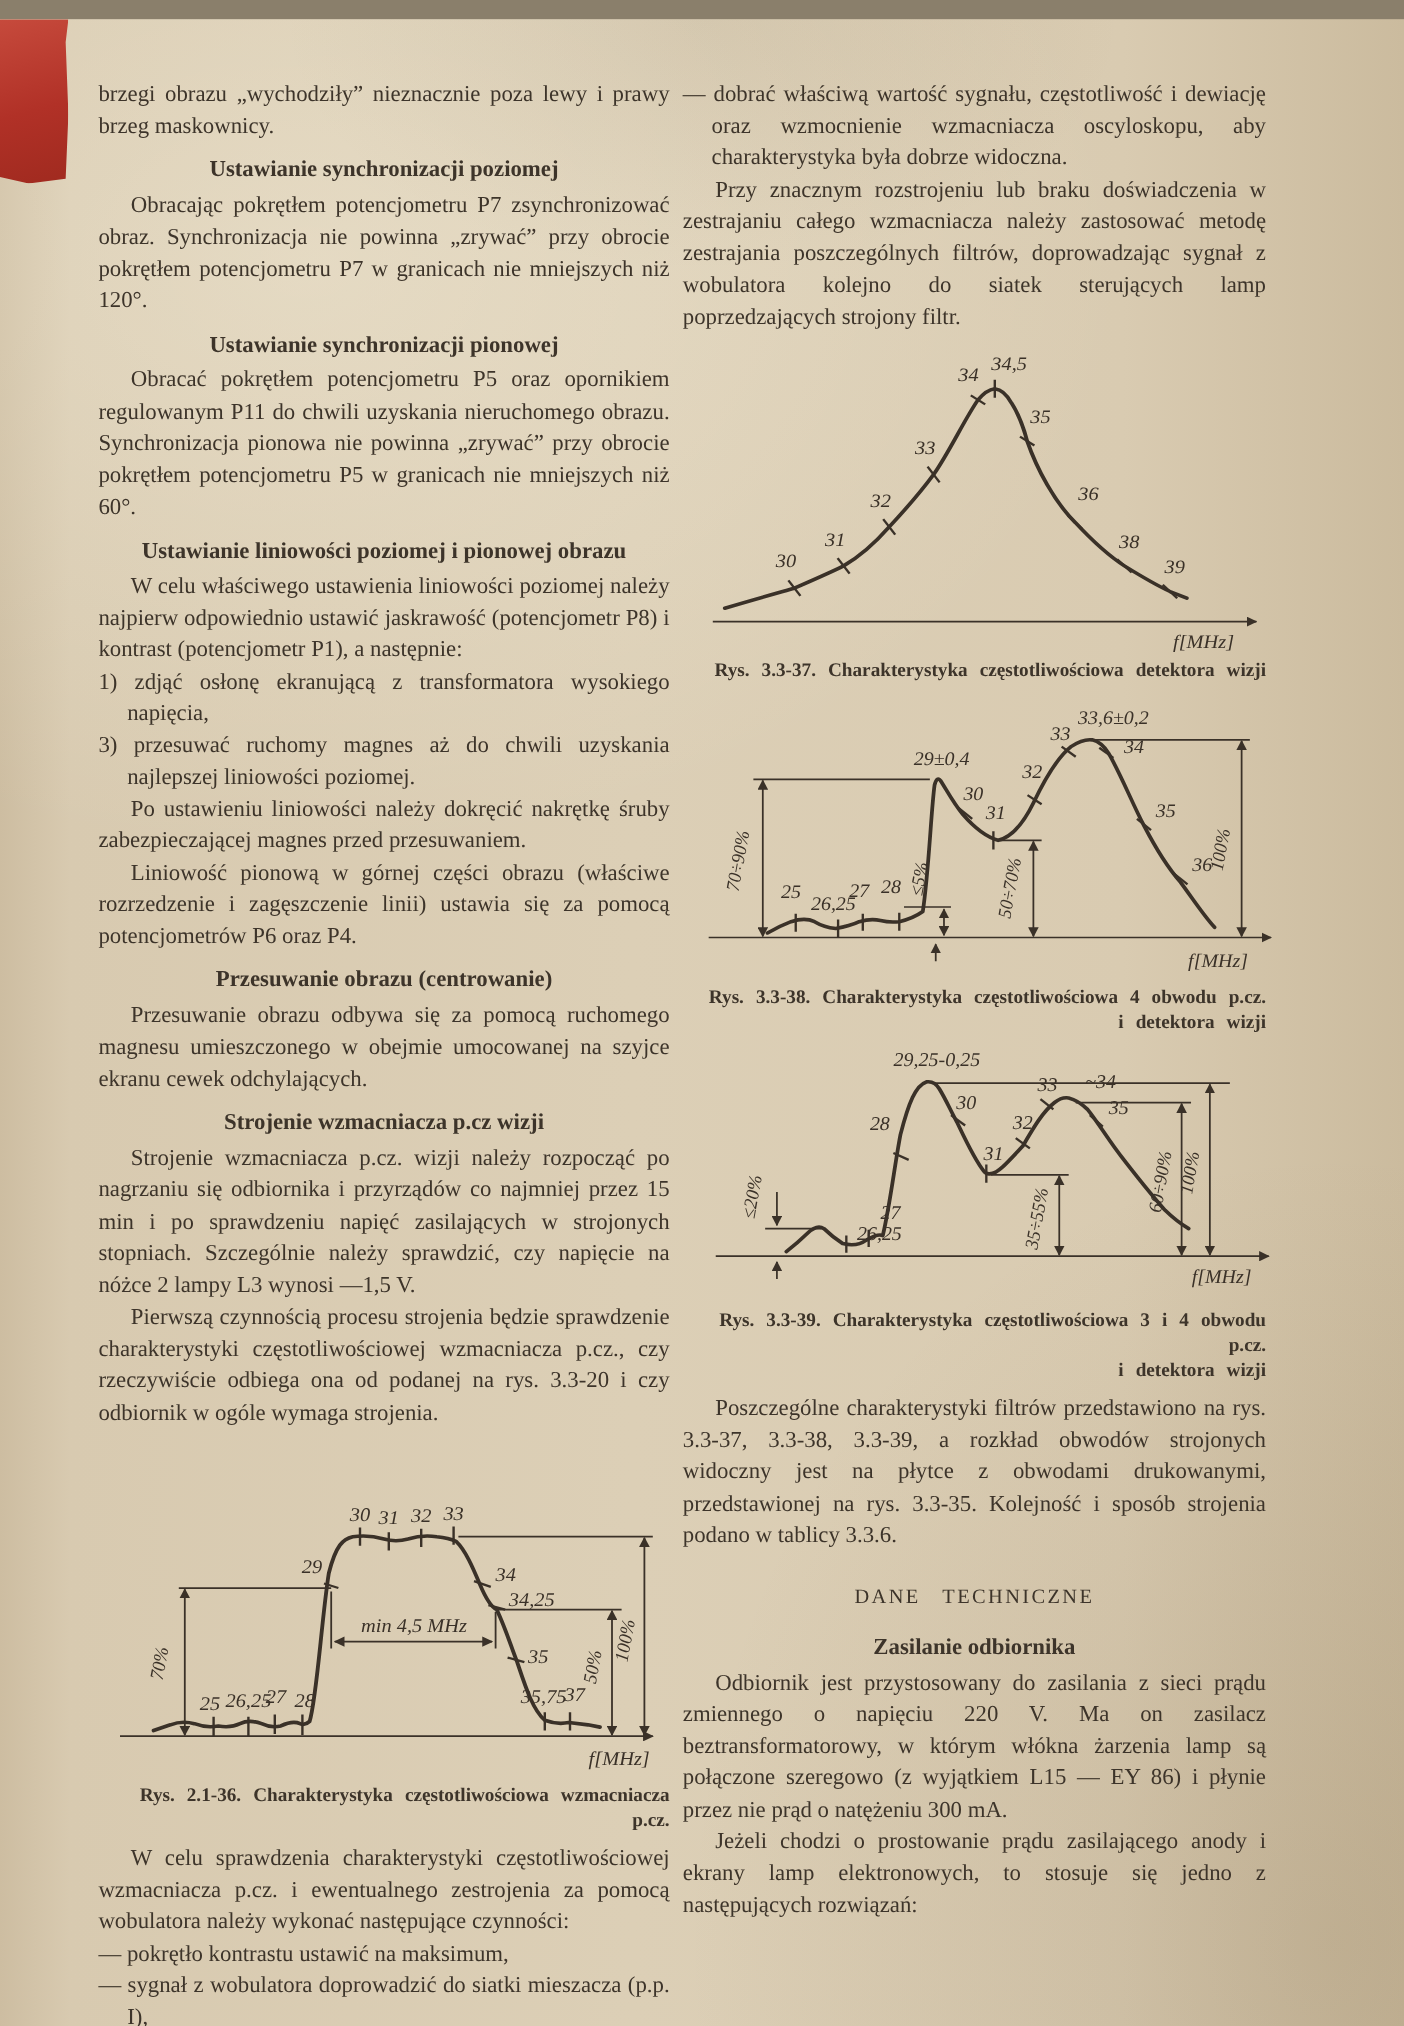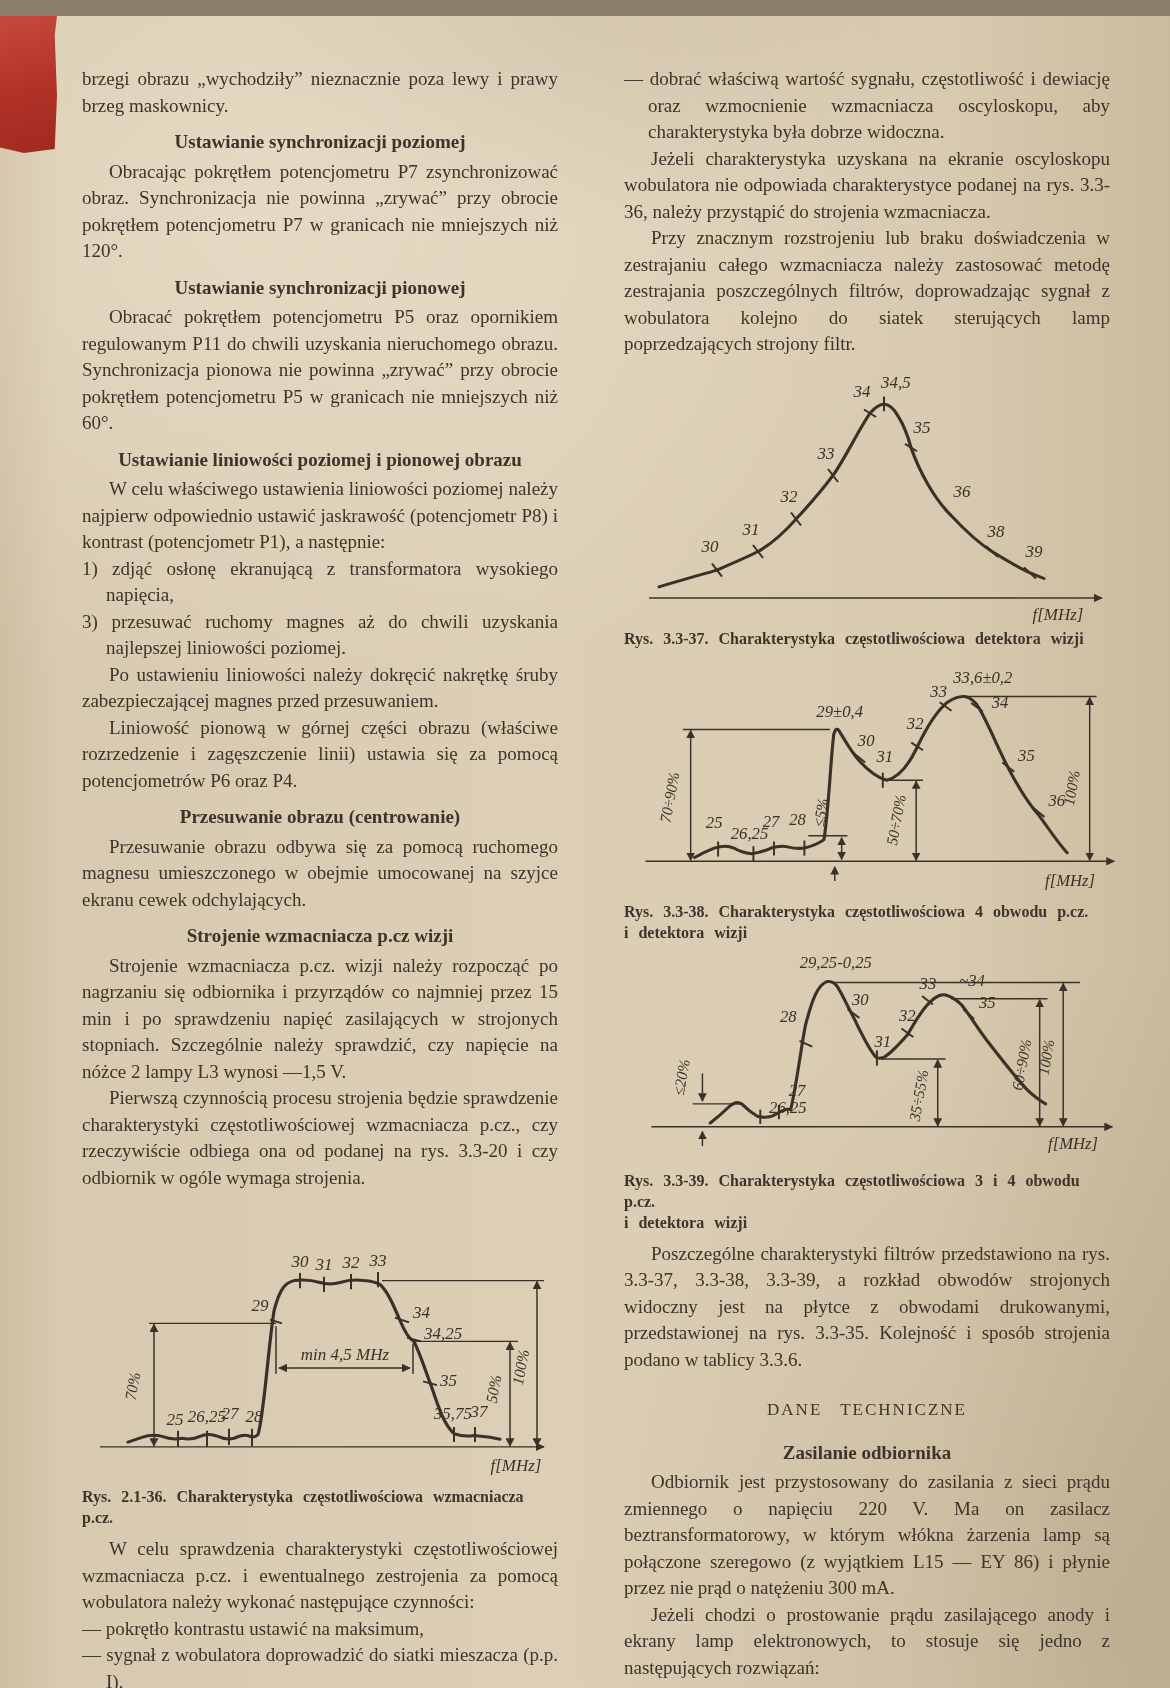--- a/index.html
+++ b/index.html
@@ -12,28 +12,28 @@
       radial-gradient(500px 300px at 50% 0%, rgba(120,100,70,.12), transparent 70%),
       linear-gradient(90deg,#cdbda1 0%,#d8cab0 5%,#dccfb6 45%,#d9cbb1 80%,#cbbb9e 100%);
   }
   .red-mark{
     position:absolute;left:0;top:0;width:57px;height:137px;
     background:linear-gradient(165deg,#c64a3c,#b13127 55%,#a02a1f);
     clip-path:polygon(0 0,100% 0,96% 14%,100% 58%,96% 97%,42% 100%,0 96%);
   }
   .col{position:absolute;top:50px;font-size:19px;line-height:26.5px;text-align:justify;}
   .col-left{left:82px;width:476px;}
-  .col-right{left:624px;width:486px;}
+  .col-right{left:569px;width:486px;}
   p{margin:0;text-indent:27px;}
   p.cont{text-indent:0;}
   .head{font-weight:bold;text-indent:0;text-align:center;margin:10px 0 3px;}
   .dash{text-indent:-24px;padding-left:24px;}
   .numli{text-indent:-24px;padding-left:24px;}
   .figure{margin:6px 0 0 0;}
-  .caption{font-weight:bold;font-size:16px;line-height:21px;text-align:left;word-spacing:6px;margin:4px 0 8px;}
+  .caption{font-weight:bold;font-size:16px;line-height:21px;text-align:right;word-spacing:6px;margin:4px 0 8px;}
   .dane{font-size:17px;text-align:center;letter-spacing:2px;word-spacing:12px;margin:24px 0 16px;font-variant:normal;}
   svg{display:block;}
   svg text{font-family:"Liberation Serif","DejaVu Serif",serif;font-style:italic;font-size:17px;fill:#3a3128;}
   svg text.rl{font-size:16px;}
   .ink{stroke:#3a3128;fill:none;}
   .curve{stroke-width:3.2;stroke-linecap:round;stroke-linejoin:round;}
   .thin{stroke-width:1.5;}
   .tick{stroke-width:2;}
 </style>
 </head>
@@ -125,21 +125,20 @@
 
     <p>W celu sprawdzenia charakterystyki częstotliwościowej wzmacniacza p.cz. i ewentualnego zestrojenia za pomocą wobulatora należy wykonać następujące czynności:</p>
     <div class="dash">— pokrętło kontrastu ustawić na maksimum,</div>
     <div class="dash">— sygnał z wobulatora doprowadzić do siatki mieszacza (p.p. I),</div>
     <div class="dash">— wejście oscyloskopu przyłączyć przez opornik 100 kΩ do p.p. III, znajdującego się w obwodzie siatki sterującej wzmacniacza wizji,</div>
 
   </div>
 
   <div class="col col-right">
     <div class="dash">— dobrać właściwą wartość sygnału, częstotliwość i dewiację oraz wzmocnienie wzmacniacza oscyloskopu, aby charakterystyka była dobrze widoczna.</div>
-    <p>Jeżeli charakterystyka uzyskana na ekranie oscyloskopu wobulatora nie odpowiada charakterystyce podanej na rys. 3.3-36, należy przystąpić do strojenia wzmacniacza.</p>
     <p>Przy znacznym rozstrojeniu lub braku doświadczenia w zestrajaniu całego wzmacniacza należy zastosować metodę zestrajania poszczególnych filtrów, doprowadzając sygnał z wobulatora kolejno do siatek sterujących lamp poprzedzających strojony filtr.</p>
 
     <div class="figure">
       <svg width="490" height="260" viewBox="0 0 490 280" preserveAspectRatio="none">
         <defs>
           <marker id="a37" viewBox="0 0 10 10" refX="9" refY="5" markerWidth="9" markerHeight="9" markerUnits="userSpaceOnUse" orient="auto-start-reverse">
               <path d="M0,0 L10,5 L0,10 z" fill="#3a3128"></path>
             </marker>
         </defs>
         <line class="ink thin" x1="25" y1="252" x2="478" y2="252" marker-end="url(#a37)"></line>

